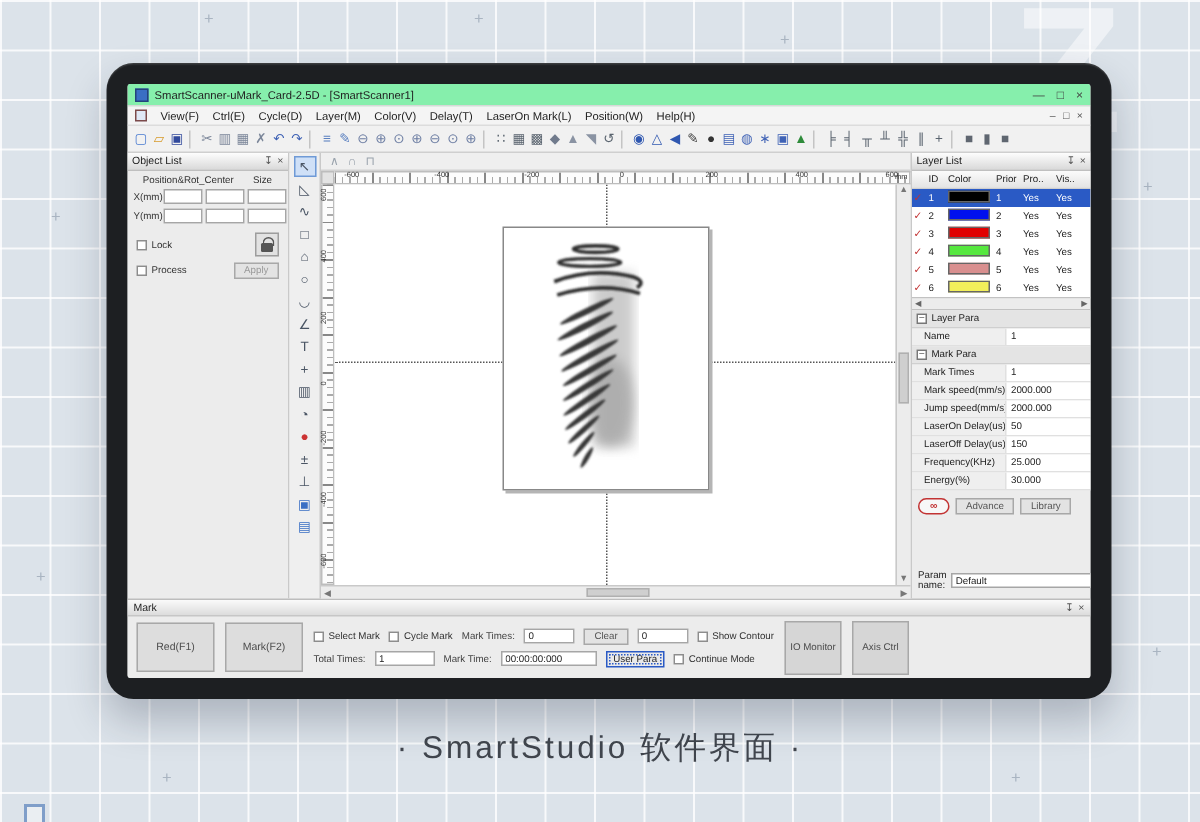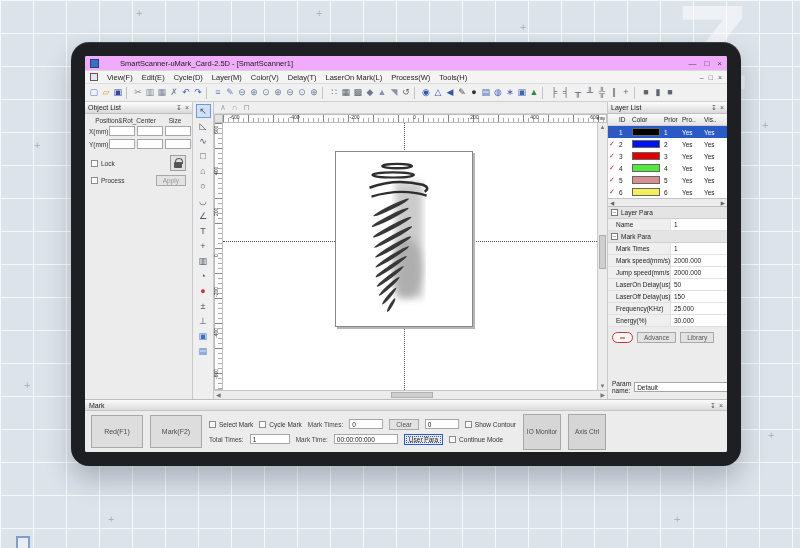--- a/index.html
+++ b/index.html
@@ -20,22 +20,22 @@
     border:2px solid #7f9ec9; background:rgba(255,255,255,.4); }
 
   
   .tablet { position:absolute; left:71px; top:42px; width:670px; height:424px;
     background:#1d1f22; border-radius:18px; padding:14px; z-index:2;
     box-shadow:0 14px 26px rgba(30,40,60,.25), inset 0 1px 1px rgba(255,255,255,.15); }
   .screen { width:642px; height:396px; background:#f0f0f0; overflow:hidden;
     display:flex; flex-direction:column; border-radius:2px; }
 
   
-  .titlebar { height:15px; background:#f0abfc; display:flex; align-items:center;
-    padding:4px 5px; gap:21px; border-bottom:1px solid #d8d8d8; flex:0 0 auto; }
+  .titlebar { height:15px; background:#86efac; display:flex; align-items:center;
+    padding:4px 5px; gap:4px; border-bottom:1px solid #d8d8d8; flex:0 0 auto; }
   .app-icon { width:9px; height:9px; background:#3a6fc4; border:1px solid #23437a;
     display:inline-block; }
   .title-text { font-size:7.5px; color:#222; white-space:nowrap; flex:1; }
   .win-controls { display:flex; gap:8px; font-size:8px; color:#444; }
   .win-controls span { cursor:default; }
 
   .menubar { height:13px; background:#f4f4f4; display:flex; align-items:center;
     gap:9px; padding:0 5px; border-bottom:1px solid #dcdcdc; flex:0 0 auto; }
   .mdi-icon { width:8px; height:8px; border:1px solid #7c4a4a; background:#dfe8f6; }
   .menu-item { font-size:7.5px; color:#222; white-space:nowrap; }
@@ -202,28 +202,28 @@
           <span>—</span>
           <span>□</span>
           <span>×</span>
         </span>
       </div>
 
       <div class="menubar">
         <span class="mdi-icon"></span>
         <span id="menu-items" style="display:flex;gap:9px">
             <span class="menu-item">View(F)</span>
-            <span class="menu-item">Edit(E)</span>
+            <span class="menu-item">Ctrl(E)</span>
             <span class="menu-item">Cycle(D)</span>
             <span class="menu-item">Layer(M)</span>
             <span class="menu-item">Color(V)</span>
             <span class="menu-item">Delay(T)</span>
             <span class="menu-item">LaserOn Mark(L)</span>
-            <span class="menu-item">Process(W)</span>
-            <span class="menu-item">Tools(H)</span>
+            <span class="menu-item">Position(W)</span>
+            <span class="menu-item">Help(H)</span>
           </span>
         <span class="mdi-controls">
           <span>–</span>
           <span>□</span>
           <span>×</span>
         </span>
       </div>
 
       <div class="toolbar" id="toolbar-icons">
           <span class="tb-icon" style="color: rgb(74, 123, 208);">▢</span>
@@ -588,13 +588,14 @@
             </div>
           </div>
           <div class="tall-btn">IO Monitor</div>
           <div class="tall-btn">Axis Ctrl</div>
         </div>
       </div>
 
     </div>
   </div>
 
+  <div class="caption">· SmartStudio 软件界面 ·</div>
 </div>
 
 </body></html>

